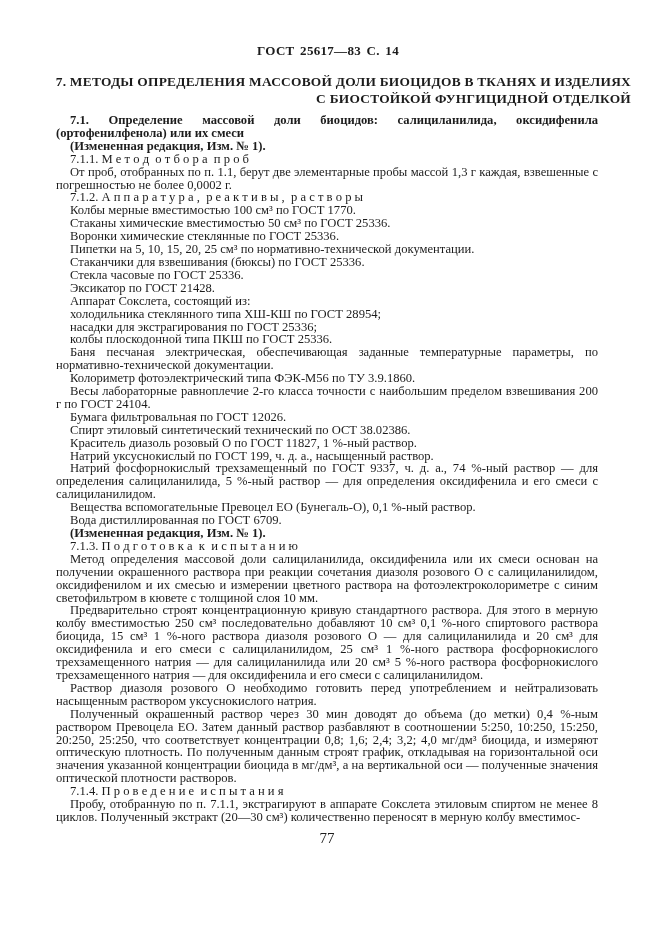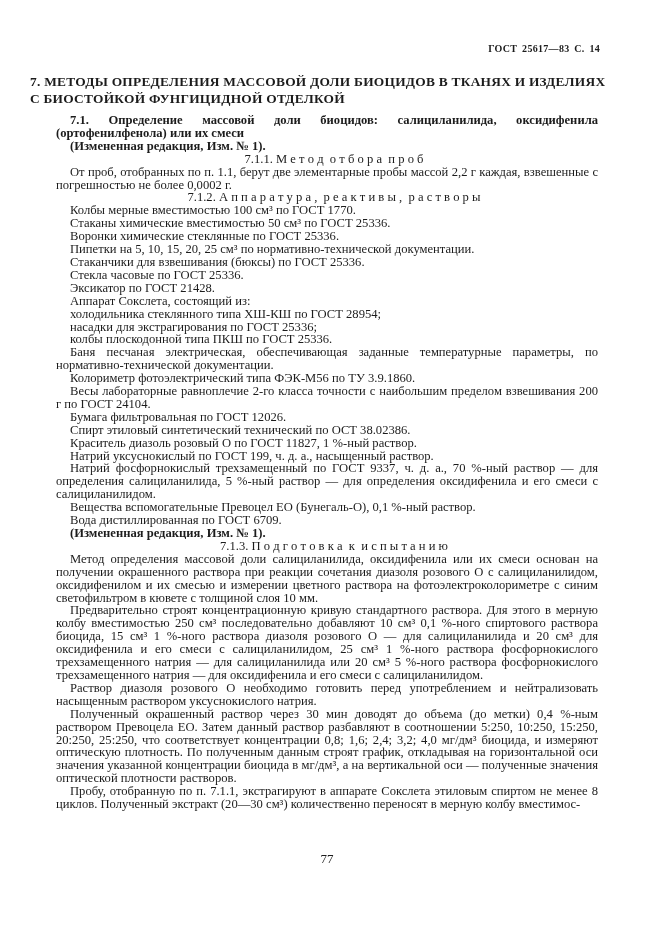--- a/index.html
+++ b/index.html
@@ -11,32 +11,32 @@
     font-family: "Liberation Serif", serif;
     color: #1c1c1c;
     overflow: hidden;
     margin: 0 auto;
   }
   .header {
     position: absolute;
     top: 43px;
     left: 56px;
     width: 544px;
-    text-align: right;
+    text-align: center;
     font-weight: bold;
-    font-size: 10px;
+    font-size: 13px;
     letter-spacing: 0.3px;
     word-spacing: 2px;
   }
   .doc-title {
     position: absolute;
     top: 73px;
     left: 30px;
     width: 601px;
-    text-align: left;
+    text-align: right;
     font-weight: bold;
     font-size: 13.4px;
     line-height: 17px;
     letter-spacing: 0.25px;
     white-space: pre-line;
   }
   .doc-body {
     position: absolute;
     top: 114px;
     left: 56px;
@@ -47,71 +47,71 @@
   .doc-body p {
     margin: 0;
     padding: 0;
     text-indent: 14px;
     text-align: justify;
     hyphens: none;
   }
   .doc-body p.bold { font-weight: bold; }
   .doc-body p.spaced {
     white-space: pre-wrap;
-    text-align: center;
+    text-align: left;
   }
   .page-number {
     position: absolute;
     top: 830px;
     left: 56px;
     width: 542px;
     text-align: center;
-    font-size: 13px;
-    margin-top: 21px;
+    font-size: 15px;
   }
 </style>
 </head>
 <body>
 
 <div class="page">
   <div class="header">ГОСТ 25617—83 С. 14</div>
 
   <div class="doc-title">7. МЕТОДЫ ОПРЕДЕЛЕНИЯ МАССОВОЙ ДОЛИ БИОЦИДОВ В ТКАНЯХ И ИЗДЕЛИЯХ
 С БИОСТОЙКОЙ ФУНГИЦИДНОЙ ОТДЕЛКОЙ</div>
 
   <div class="doc-body">
       <p class="bold">7.1. Определение массовой доли биоцидов: салициланилида, оксидифенила (ортофенилфенола) или их смеси</p>
       <p class="bold">(Измененная редакция, Изм. № 1).</p>
       <p class="spaced">7.1.1. М е т о д  о т б о р а  п р о б</p>
-      <p class="normal">От проб, отобранных по п. 1.1, берут две элементарные пробы массой 2,2 г каждая, взвешенные с погрешностью не более 0,0002 г.</p>
+      <p class="normal">От проб, отобранных по п. 1.1, берут две элементарные пробы массой 1,3 г каждая, взвешенные с погрешностью не более 0,0002 г.</p>
       <p class="spaced">7.1.2. А п п а р а т у р а ,  р е а к т и в ы ,  р а с т в о р ы</p>
       <p class="normal">Колбы мерные вместимостью 100 см³ по ГОСТ 1770.</p>
       <p class="normal">Стаканы химические вместимостью 50 см³ по ГОСТ 25336.</p>
       <p class="normal">Воронки химические стеклянные по ГОСТ 25336.</p>
       <p class="normal">Пипетки на 5, 10, 15, 20, 25 см³ по нормативно-технической документации.</p>
       <p class="normal">Стаканчики для взвешивания (бюксы) по ГОСТ 25336.</p>
       <p class="normal">Стекла часовые по ГОСТ 25336.</p>
       <p class="normal">Эксикатор по ГОСТ 21428.</p>
       <p class="normal">Аппарат Сокслета, состоящий из:</p>
       <p class="normal">холодильника стеклянного типа ХШ-КШ по ГОСТ 28954;</p>
       <p class="normal">насадки для экстрагирования по ГОСТ 25336;</p>
       <p class="normal">колбы плоскодонной типа ПКШ по ГОСТ 25336.</p>
       <p class="normal">Баня песчаная электрическая, обеспечивающая заданные температурные параметры, по нормативно-технической документации.</p>
       <p class="normal">Колориметр фотоэлектрический типа ФЭК-М56 по ТУ 3.9.1860.</p>
       <p class="normal">Весы лабораторные равноплечие 2-го класса точности с наибольшим пределом взвешивания 200 г по ГОСТ 24104.</p>
       <p class="normal">Бумага фильтровальная по ГОСТ 12026.</p>
       <p class="normal">Спирт этиловый синтетический технический по ОСТ 38.02386.</p>
       <p class="normal">Краситель диазоль розовый О по ГОСТ 11827, 1 %-ный раствор.</p>
       <p class="normal">Натрий уксуснокислый по ГОСТ 199, ч. д. а., насыщенный раствор.</p>
-      <p class="normal">Натрий фосфорнокислый трехзамещенный по ГОСТ 9337, ч. д. а., 70 %-ный раствор — для определения салициланилида, 5 %-ный раствор — для определения оксидифенила и его смеси с салициланилидом.</p>
+      <p class="normal">Натрий фосфорнокислый трехзамещенный по ГОСТ 9337, ч. д. а., 74 %-ный раствор — для определения салициланилида, 5 %-ный раствор — для определения оксидифенила и его смеси с салициланилидом.</p>
       <p class="normal">Вещества вспомогательные Превоцел ЕО (Бунегаль-О), 0,1 %-ный раствор.</p>
       <p class="normal">Вода дистиллированная по ГОСТ 6709.</p>
       <p class="bold">(Измененная редакция, Изм. № 1).</p>
       <p class="spaced">7.1.3. П о д г о т о в к а  к  и с п ы т а н и ю</p>
       <p class="normal">Метод определения массовой доли салициланилида, оксидифенила или их смеси основан на получении окрашенного раствора при реакции сочетания диазоля розового О с салициланилидом, оксидифенилом и их смесью и измерении цветного раствора на фотоэлектроколориметре с синим светофильтром в кювете с толщиной слоя 10 мм.</p>
       <p class="normal">Предварительно строят концентрационную кривую стандартного раствора. Для этого в мерную колбу вместимостью 250 см³ последовательно добавляют 10 см³ 0,1 %-ного спиртового раствора биоцида, 15 см³ 1 %-ного раствора диазоля розового О — для салициланилида и 20 см³ для оксидифенила и его смеси с салициланилидом, 25 см³ 1 %-ного раствора фосфорнокислого трехзамещенного натрия — для салициланилида или 20 см³ 5 %-ного раствора фосфорнокислого трехзамещенного натрия — для оксидифенила и его смеси с салициланилидом.</p>
       <p class="normal">Раствор диазоля розового О необходимо готовить перед употреблением и нейтрализовать насыщенным раствором уксуснокислого натрия.</p>
       <p class="normal">Полученный окрашенный раствор через 30 мин доводят до объема (до метки) 0,4 %-ным раствором Превоцела ЕО. Затем данный раствор разбавляют в соотношении 5:250, 10:250, 15:250, 20:250, 25:250, что соответствует концентрации 0,8; 1,6; 2,4; 3,2; 4,0 мг/дм³ биоцида, и измеряют оптическую плотность. По полученным данным строят график, откладывая на горизонтальной оси значения указанной концентрации биоцида в мг/дм³, а на вертикальной оси — полученные значения оптической плотности растворов.</p>
+      <p class="spaced">7.1.4. П р о в е д е н и е  и с п ы т а н и я</p>
       <p class="normal">Пробу, отобранную по п. 7.1.1, экстрагируют в аппарате Сокслета этиловым спиртом не менее 8 циклов. Полученный экстракт (20—30 см³) количественно переносят в мерную колбу вместимос-</p>
     </div>
 
   <div class="page-number">77</div>
 </div>
 
 </body></html>

